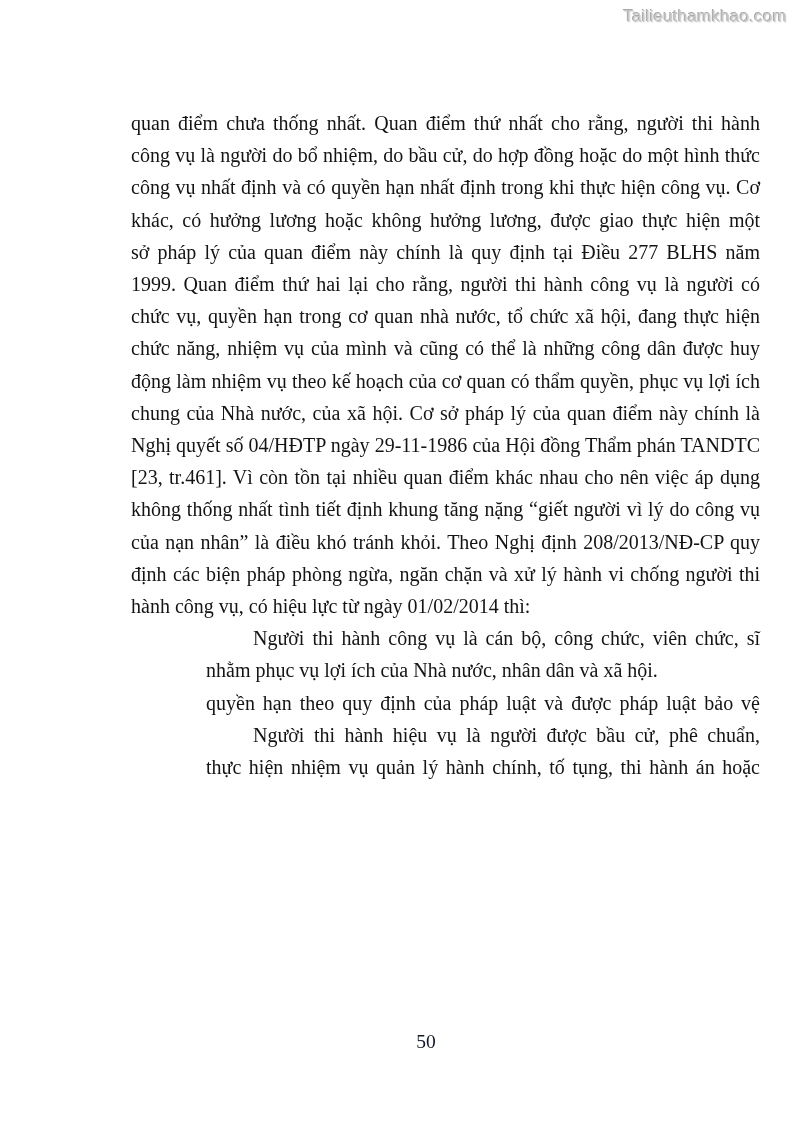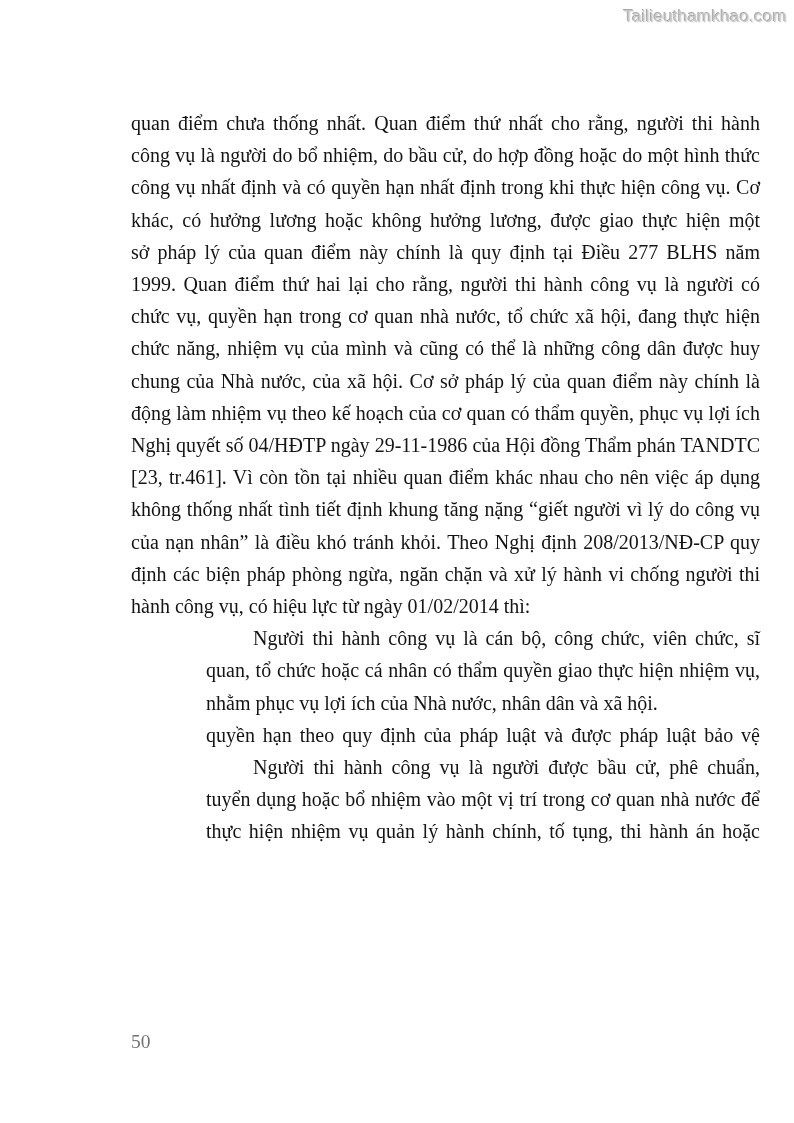--- a/index.html
+++ b/index.html
@@ -44,56 +44,55 @@
     text-align-last: left;
   }
   .block.quote { padding-left: 75px; }
   .block.fli.paragraph > .line:first-child { text-indent: 42px; }
   .block.fli.quote > .line:first-child { text-indent: 47px; }
   .page-number {
     position: absolute;
     left: 131px;
     top: 1031px;
     width: 590px;
+    text-align: center;
     font-size: 19.5px;
-    color: #737373;
+    color: #0f172a;
   }
 </style>
 </head>
 <body>
 
 <div class="page">
   <div class="watermark">Tailieuthamkhao.com</div>
 
   <div class="body-text">
       <div class="block paragraph">
         <div class="line">quan điểm chưa thống nhất. Quan điểm thứ nhất cho rằng, người thi hành</div>
         <div class="line">công vụ là người do bổ nhiệm, do bầu cử, do hợp đồng hoặc do một hình thức</div>
         <div class="line">công vụ nhất định và có quyền hạn nhất định trong khi thực hiện công vụ. Cơ</div>
         <div class="line">khác, có hưởng lương hoặc không hưởng lương, được giao thực hiện một</div>
         <div class="line">sở pháp lý của quan điểm này chính là quy định tại Điều 277 BLHS năm</div>
         <div class="line">1999. Quan điểm thứ hai lại cho rằng, người thi hành công vụ là người có</div>
         <div class="line">chức vụ, quyền hạn trong cơ quan nhà nước, tổ chức xã hội, đang thực hiện</div>
         <div class="line">chức năng, nhiệm vụ của mình và cũng có thể là những công dân được huy</div>
+        <div class="line">động làm nhiệm vụ theo kế hoạch của cơ quan có thẩm quyền, phục vụ lợi ích</div>
         <div class="line">chung của Nhà nước, của xã hội. Cơ sở pháp lý của quan điểm này chính là</div>
-        <div class="line">động làm nhiệm vụ theo kế hoạch của cơ quan có thẩm quyền, phục vụ lợi ích</div>
         <div class="line">Nghị quyết số 04/HĐTP ngày 29-11-1986 của Hội đồng Thẩm phán TANDTC</div>
         <div class="line">[23, tr.461]. Vì còn tồn tại nhiều quan điểm khác nhau cho nên việc áp dụng</div>
         <div class="line">không thống nhất tình tiết định khung tăng nặng “giết người vì lý do công vụ</div>
         <div class="line">của nạn nhân” là điều khó tránh khỏi. Theo Nghị định 208/2013/NĐ-CP quy</div>
         <div class="line">định các biện pháp phòng ngừa, ngăn chặn và xử lý hành vi chống người thi</div>
         <div class="line nojust">hành công vụ, có hiệu lực từ ngày 01/02/2014 thì:</div>
       </div>
       <div class="block quote fli">
         <div class="line">Người thi hành công vụ là cán bộ, công chức, viên chức, sĩ</div>
-        <div class="line">quan, tổ chức hoặc cá nhân có thẩm quyền giao thực hiện nhiệm vụ,</div>
         <div class="line nojust">nhằm phục vụ lợi ích của Nhà nước, nhân dân và xã hội.</div>
         <div class="line">quyền hạn theo quy định của pháp luật và được pháp luật bảo vệ</div>
       </div>
       <div class="block quote fli">
-        <div class="line">Người thi hành công vụ là người được bầu cử, phê chuẩn,</div>
-        <div class="line">tuyển dụng hoặc bổ nhiệm vào một vị trí trong cơ quan nhà nước để</div>
+        <div class="line">Người thi hành hiệu vụ là người được bầu cử, phê chuẩn,</div>
         <div class="line">thực hiện nhiệm vụ quản lý hành chính, tố tụng, thi hành án hoặc</div>
       </div>
     </div>
 
   <div class="page-number">50</div>
 </div>
 
 </body></html>

